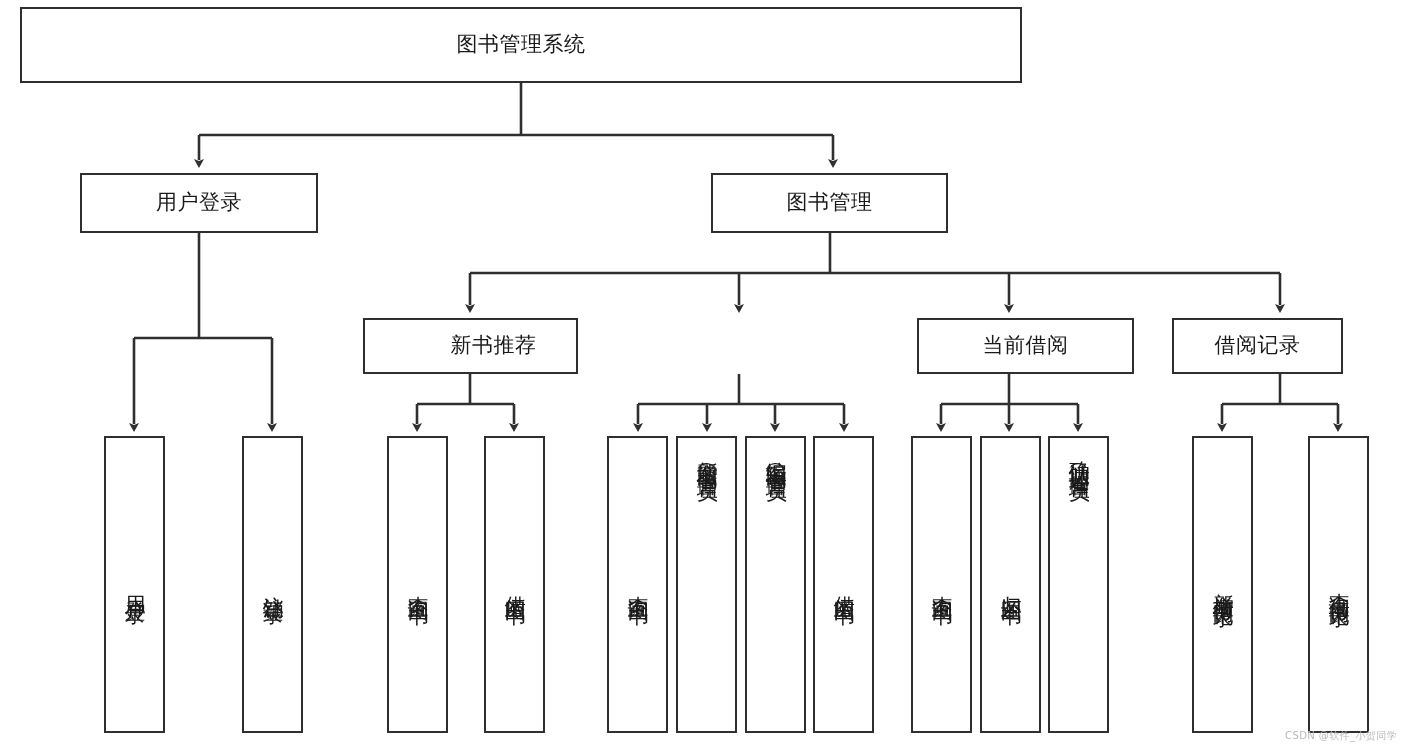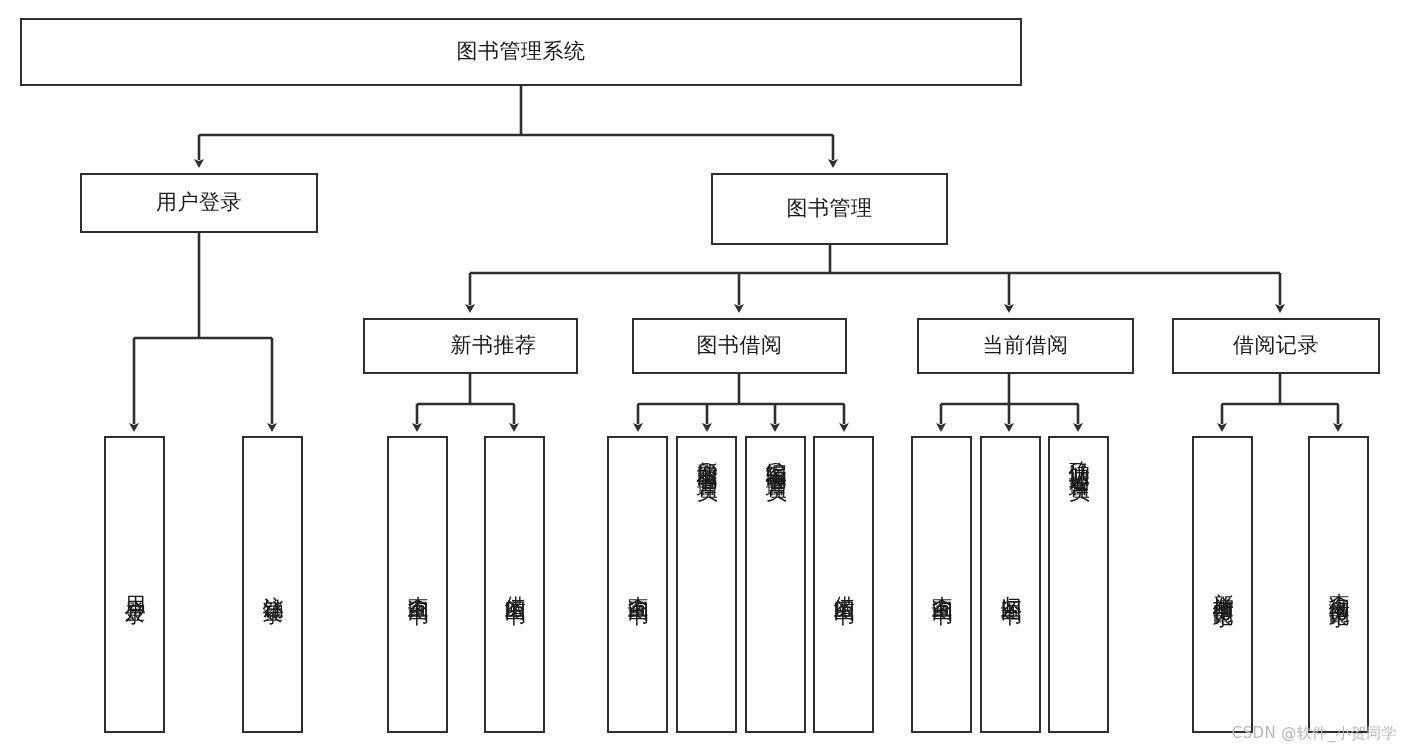--- a/index.html
+++ b/index.html
@@ -52,21 +52,21 @@
     padding-top: 6px;
   }
   .node-box.vertical.center-v {
     align-items: center;
     padding-top: 0;
   }
   #watermark {
     position: absolute;
     right: 8px;
     bottom: 4px;
-    font-size: 15px;
+    font-size: 10px;
     color: #b9b9b9;
     white-space: nowrap;
     letter-spacing: 0.4px;
   }
 </style>
 </head>
 <body>
 
 <div id="diagram-root">
 
@@ -124,41 +124,38 @@
     </g>
 
     <g stroke="#2f2f2f" stroke-width="2.6" fill="none">
       <path d="M1280,374 L1280,404"></path>
       <path d="M1222,404 L1338,404"></path>
       <path d="M1222,404 L1222,424" marker-end="url(#arrowhead)"></path>
       <path d="M1338,404 L1338,424" marker-end="url(#arrowhead)"></path>
     </g>
   </svg>
 
-  <div class="node-box" style="left:20px; top:18px; width:1002px; height:68px;">
+  <div class="node-box" style="left:20px; top:7px; width:1002px; height:76px;">
     <span class="node-label">图书管理系统</span>
   </div>
 
   <div class="node-box" style="left:80px; top:173px; width:238px; height:60px;">
     <span class="node-label">用户登录</span>
   </div>
-  <div class="node-box" style="left:711px; top:173px; width:237px; height:72px;">
+  <div class="node-box" style="left:711px; top:173px; width:237px; height:60px;">
     <span class="node-label">图书管理</span>
   </div>
 
   <div class="node-box" style="left:363px; top:318px; width:215px; height:56px;padding-left:46px;">
     <span class="node-label">新书推荐</span>
   </div>
-  <div class="node-box" style="left:632px; top:318px; width:215px; height:56px;">
-    <span class="node-label">图书借阅</span>
-  </div>
   <div class="node-box" style="left:901px; top:318px; width:217px; height:56px;margin-left:16px;">
     <span class="node-label">当前借阅</span>
   </div>
-  <div class="node-box" style="left:1172px; top:318px; width:208px; height:56px;justify-content:center;">
+  <div class="node-box" style="left:1172px; top:318px; width:171px; height:56px;justify-content:center;">
     <span class="node-label">借阅记录</span>
   </div>
 
   <div class="node-box vertical center-v" style="left:104px; top:436px; width:61px; height:297px;">
     <span class="node-label">用户登录</span>
   </div>
   <div class="node-box vertical center-v" style="left:242px; top:436px; width:61px; height:297px;">
     <span class="node-label">注销登录</span>
   </div>
 

